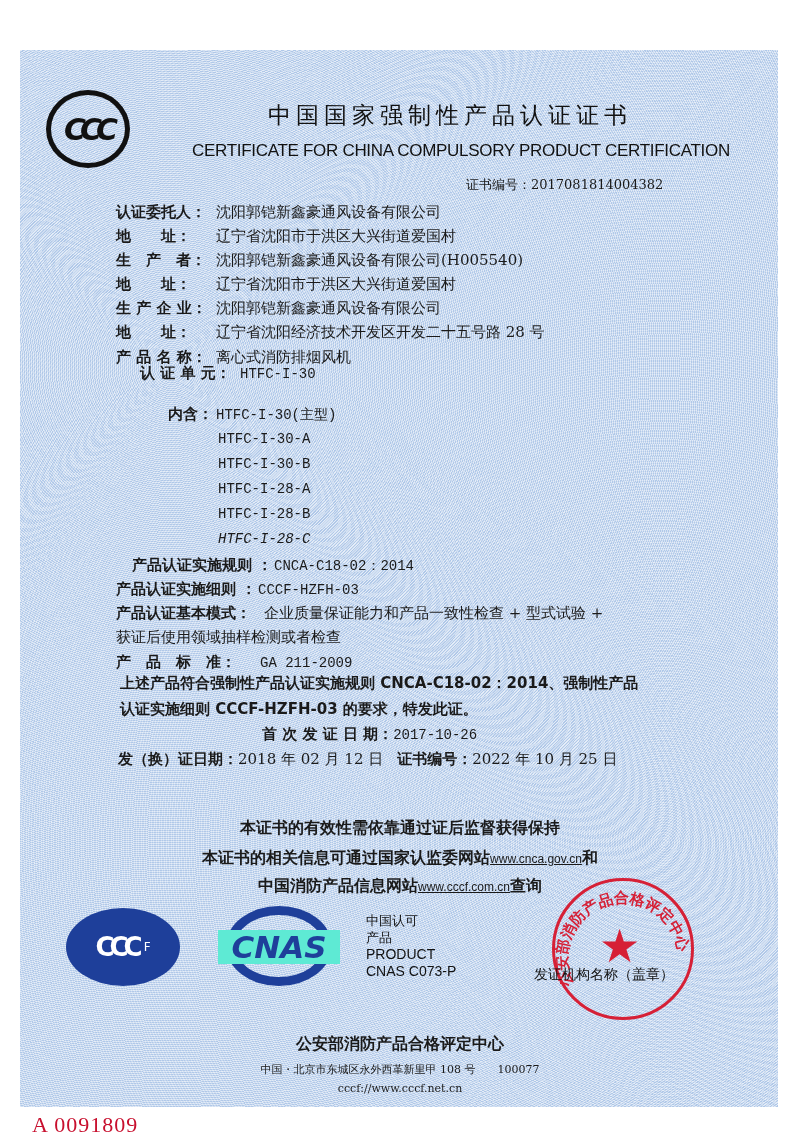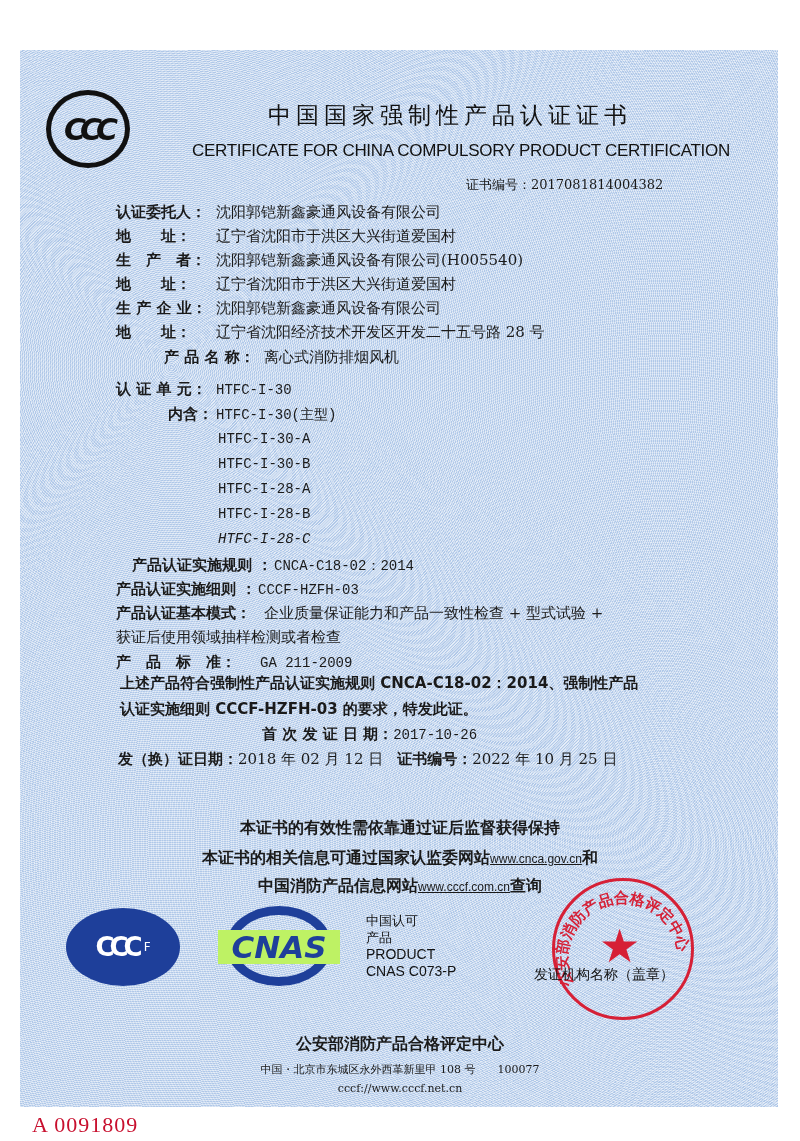--- a/index.html
+++ b/index.html
@@ -23,21 +23,21 @@
   .lbl.w100 { width:100px; }
   .val { font-family:"DejaVu Serif", serif; }
   .mono { font-family:"Liberation Mono", monospace; font-size:14px; }
   .center-line { position:absolute; left:0; width:800px; text-align:center; font-family:"DejaVu Sans", sans-serif; font-size:16px; font-weight:bold; }
   .url { text-decoration:underline; font-family:"Liberation Sans", sans-serif; font-weight:normal; font-size:12px; }
   .cccf { position:absolute; left:66px; top:908px; width:114px; height:78px; border-radius:50%; background:#1e3f9a;
     color:#fff; display:flex; align-items:center; justify-content:center; font-family:"DejaVu Sans", sans-serif; font-weight:bold; font-size:26px; letter-spacing:-5px; }
   .cccf small { font-size:12px; letter-spacing:0; margin-left:6px; font-weight:normal; }
   .cnas { position:absolute; left:218px; top:906px; width:122px; height:82px; }
   .cnas .arc { position:absolute; left:8px; width:106px; height:80px; border-radius:50%; border:9px solid #1e3f9a; box-sizing:border-box; }
-  .cnas .txt { position:absolute; left:0; top:24px; width:122px; text-align:center; font-family:"DejaVu Sans", sans-serif; font-weight:bold; font-style:italic; font-size:31px; color:#1e3f9a; background:#bef264; line-height:34px; }
+  .cnas .txt { position:absolute; left:0; top:24px; width:122px; text-align:center; font-family:"DejaVu Sans", sans-serif; font-weight:bold; font-style:italic; font-size:31px; color:#1e3f9a; background:#5eead4; line-height:34px; }
   .cnas-text { position:absolute; left:366px; top:912px; font-size:13px; line-height:17px; color:#111; }
   .cnas-text .en { font-family:"Liberation Sans", sans-serif; font-size:14px; }
   .seal { position:absolute; left:552px; top:878px; width:142px; height:142px; border:3px solid #d62036; border-radius:50%; box-sizing:border-box; }
   .seal .star { position:absolute; left:44px; top:40px; font-size:46px; color:#d62036; line-height:50px; }
   .seal-arc { position:absolute; left:552px; top:878px; width:142px; height:142px; }
   .issuer-label { position:absolute; left:534px; top:966px; font-size:14px; color:#111; }
   .footer-org { top:1034px; font-size:16px; font-family:"DejaVu Serif", serif; font-weight:bold; }
   .footer-addr { top:1062px; font-size:11px; font-family:"DejaVu Serif", serif; font-weight:normal; }
   .footer-url { top:1082px; font-size:11px; font-family:"DejaVu Serif", serif; font-weight:normal; }
   .serial { position:absolute; left:32px; top:1112px; font-family:"Liberation Serif", serif; color:#c8102e; font-size:22px; letter-spacing:1px; }
@@ -53,22 +53,22 @@
 <div class="abs title-cn">中国国家强制性产品认证证书</div>
 <div class="abs title-en">CERTIFICATE FOR CHINA COMPULSORY PRODUCT CERTIFICATION</div>
 <div class="abs certno"><span>证书编号：</span><span>2017081814004382</span></div>
 
 <div class="row" style="top:203px;"><span class="lbl w100">认证委托人：</span><span class="val">沈阳郭铠新鑫豪通风设备有限公司</span></div>
 <div class="row" style="top:227px;"><span class="lbl w100">地　　址：</span><span class="val">辽宁省沈阳市于洪区大兴街道爱国村</span></div>
 <div class="row" style="top:251px;"><span class="lbl w100">生　产　者：</span><span class="val">沈阳郭铠新鑫豪通风设备有限公司(H005540)</span></div>
 <div class="row" style="top:275px;"><span class="lbl w100">地　　址：</span><span class="val">辽宁省沈阳市于洪区大兴街道爱国村</span></div>
 <div class="row" style="top:299px;"><span class="lbl w100">生 产 企 业：</span><span class="val">沈阳郭铠新鑫豪通风设备有限公司</span></div>
 <div class="row" style="top:323px;"><span class="lbl w100">地　　址：</span><span class="val">辽宁省沈阳经济技术开发区开发二十五号路 28 号</span></div>
-<div class="row" style="top:348px;padding-left:48px;"><span class="lbl w100">产 品 名 称：</span><span class="val">离心式消防排烟风机</span></div>
-<div class="row" style="top:380px;"><span class="lbl w100">认 证 单 元：</span><span class="val mono">HTFC-I-30</span></div>
+<div class="row" style="top:348px;"><span class="lbl w100">产 品 名 称：</span><span class="val">离心式消防排烟风机</span></div>
+<div class="row" style="top:364px;margin-left:24px;"><span class="lbl w100">认 证 单 元：</span><span class="val mono">HTFC-I-30</span></div>
 
 <div class="row" style="top:405px; left:168px;"><span class="lbl" style="width:48px;">内含：</span><span class="val mono">HTFC-I-30(主型)</span></div>
 <div class="row mono" style="top:431px; left:218px;">HTFC-I-30-A</div>
 <div class="row mono" style="top:456px; left:218px;">HTFC-I-30-B</div>
 <div class="row mono" style="top:481px; left:218px;">HTFC-I-28-A</div>
 <div class="row mono" style="top:506px; left:218px;">HTFC-I-28-B</div>
 <div class="row mono" style="top:531px; left:218px;font-style:italic;">HTFC-I-28-C</div>
 
 <div class="row" style="top:556px;"><span class="lbl" style="width:142px;padding-left:16px;">产品认证实施规则 ：</span><span class="val mono">CNCA-C18-02：2014</span></div>
 <div class="row" style="top:580px;"><span class="lbl" style="width:142px;">产品认证实施细则 ：</span><span class="val mono">CCCF-HZFH-03</span></div>

